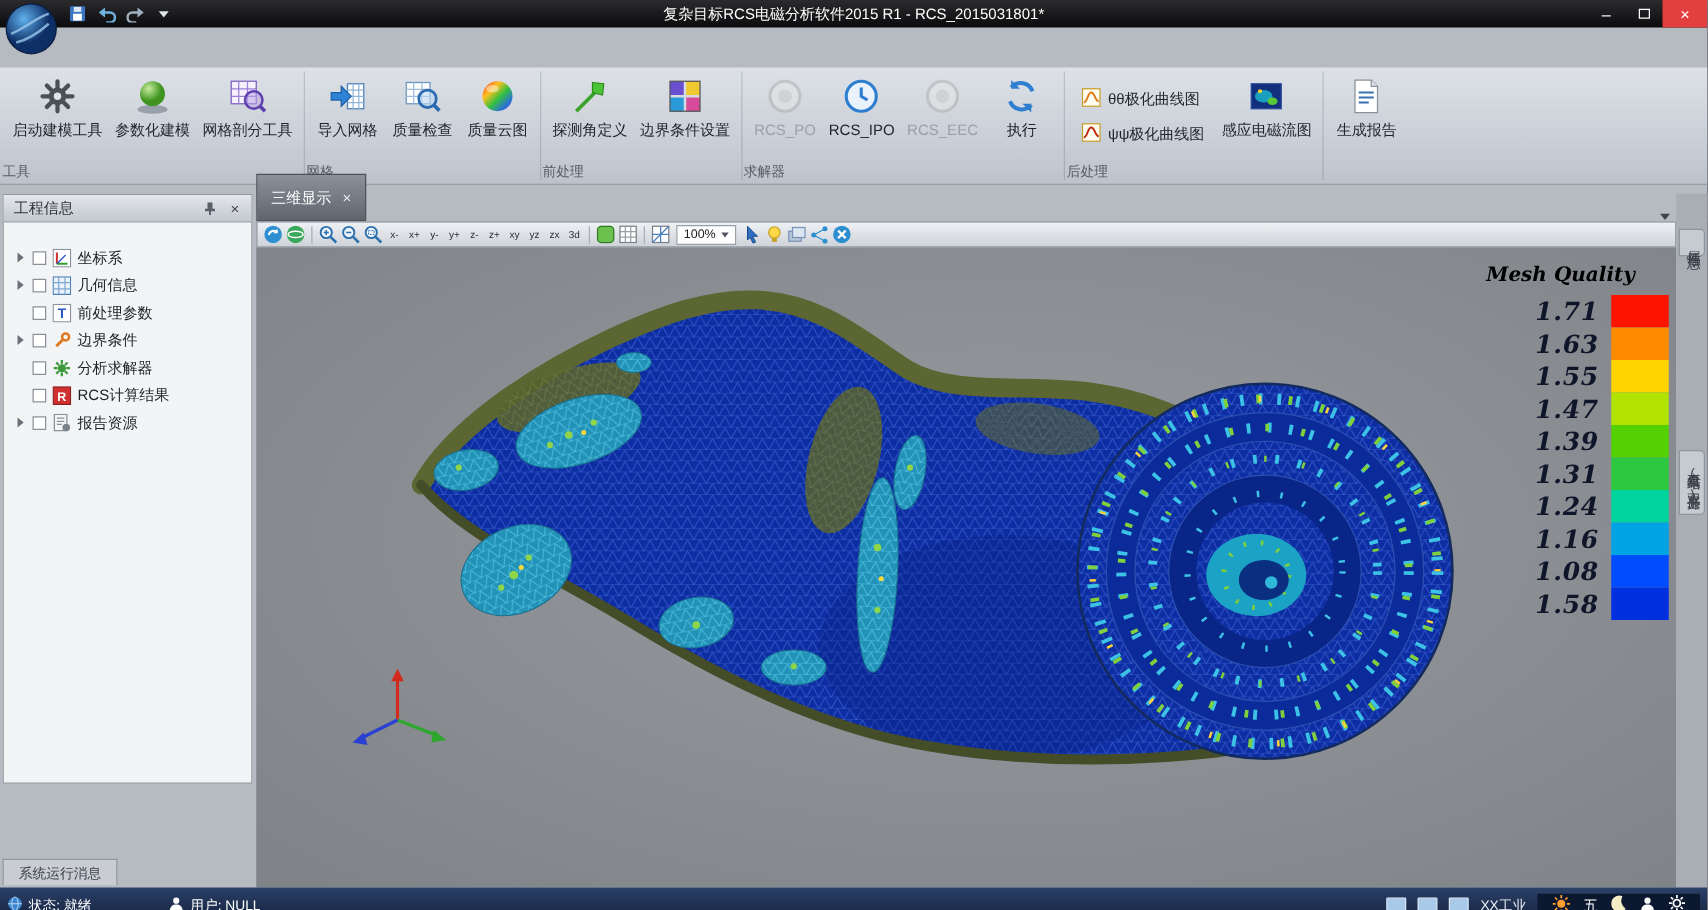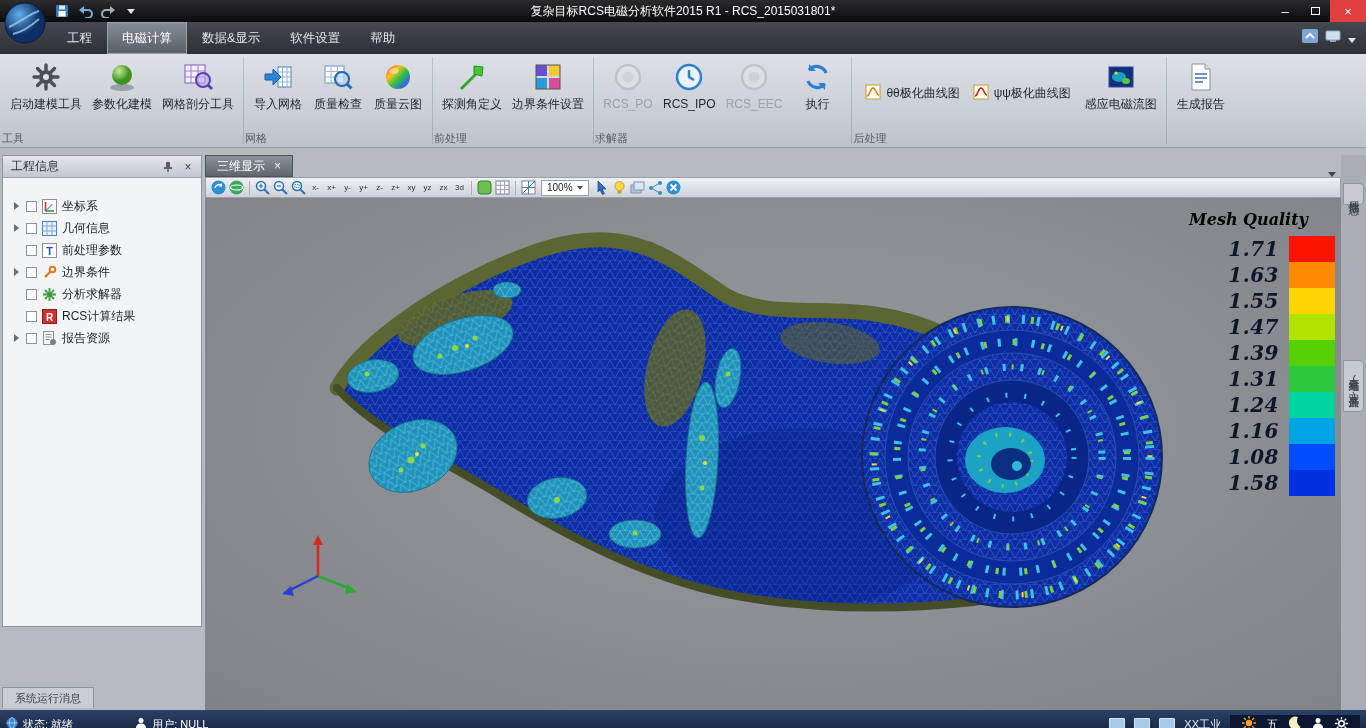--- a/index.html
+++ b/index.html
@@ -29,40 +29,40 @@
   .ribbon{position:absolute;top:54px;left:0;right:0;height:94px;background:linear-gradient(#dde1e7,#c7cdd5 70%,#bdc3cc);border-bottom:1px solid #98a0a9;display:flex;align-items:stretch;padding:0 2px}
   .rg{display:flex;flex-direction:column}
   .rgb{flex:1;display:flex;align-items:stretch;padding:3px 3px 0}
   .rb{min-width:60px;padding:3px 5px 2px;display:flex;flex-direction:column;align-items:center;gap:3px}
   .ric{width:34px;height:34px;display:flex;align-items:center;justify-content:center}
   .rlab{font-size:12px;color:#1f242a;white-space:nowrap;line-height:14px}
   .rb.dis .rlab{color:#9aa1aa}
   .rb.dis .ric{opacity:.5;filter:grayscale(1)}
   .rglabel{height:17px;text-align:left;font-size:11px;color:#555c66;line-height:16px}
   .rsep{width:1px;background:linear-gradient(#bcc2cb,#a4abb5);margin:3px 1px}
-  .rstack{display:flex;justify-content:center;gap:5px;padding:0 5px}
+  .rstack{display:flex;flex-direction:column;justify-content:center;gap:5px;padding:0 5px}
   .rsmall{display:flex;align-items:center;gap:5px;font-size:12px;color:#1f242a;padding:2px 4px;white-space:nowrap}
 
   
   .lpanel{position:absolute;left:2px;top:155px;width:200px;height:472px;background:#f3f4f6;border:1px solid #8f959d;display:flex;flex-direction:column}
   .lphead{height:22px;background:linear-gradient(#e4e7eb,#c2c8cf);border-bottom:1px solid #9aa0a8;display:flex;align-items:center;padding:0 5px 0 8px;font-size:12px;color:#2e3338;gap:4px}
   .lptitle{flex:1}
   .lpbtn{width:16px;height:16px;display:flex;align-items:center;justify-content:center;color:#444;font-size:12px}
   .lpbody{flex:1;padding:17px 0}
   .titem{display:flex;align-items:center;height:22px;padding-left:8px;gap:5px;font-size:12px;color:#1c2126}
   .tarrow{width:10px;display:flex;justify-content:center}
   .tri{width:0;height:0;border-top:4px solid transparent;border-bottom:4px solid transparent;border-left:5px solid #6a7077}
   .noarrow{width:10px}
   .cbox{width:11px;height:11px;border:1px solid #8a9097;background:#fff;flex:none}
   .ticn{width:15px;height:15px;display:flex;flex:none}
   .msgtab{position:absolute;left:2px;top:687px;height:21px;padding:0 12px;background:#c9cdd3;border:1px solid #8f959d;border-bottom:none;font-size:11px;color:#3c424a;display:flex;align-items:center}
 
   
   .doctabs{position:absolute;left:205px;top:155px;right:0;height:22px;background:#b6bbc2;display:flex;align-items:flex-end}
-  .dtab{height:22px;display:flex;align-items:center;gap:9px;padding:0 11px;background:linear-gradient(#8b929b,#5f656d);border:1px solid #4c525a;color:#fff;font-size:12px}
+  .dtab{height:38px;display:flex;align-items:center;gap:9px;padding:0 11px;background:linear-gradient(#8b929b,#5f656d);border:1px solid #4c525a;color:#fff;font-size:12px}
   .dclose{font-size:12px;color:#eceef0;line-height:10px}
   .dmore{position:absolute;right:30px;top:8px}
   .caret{width:0;height:0;border-left:4px solid transparent;border-right:4px solid transparent;border-top:5px solid #3f454d;display:inline-block}
   .caret.sm{border-left-width:3px;border-right-width:3px;border-top-width:4px;border-top-color:#556}
   .caret.white{border-top-color:#dfe3e8}
 
   .vptoolbar{position:absolute;left:205px;top:177px;width:1136px;height:21px;background:linear-gradient(#eef1f4,#ced3d9);border:1px solid #9aa0a8;display:flex;align-items:center;gap:1px;padding:0 4px}
   .vpi{height:17px;min-width:17px;display:flex;align-items:center;justify-content:center;font-size:8px;color:#333}
   .vax{font-size:8px;color:#2a2f35;min-width:15px}
   .vsep{width:1px;height:14px;background:#a8aeb6;margin:0 3px}
@@ -138,40 +138,20 @@
           <radialGradient id="lg1" cx="35%" cy="30%">
             <stop offset="0" stop-color="#5fb0ec"></stop>
             <stop offset="1" stop-color="#0e2f66"></stop>
           </radialGradient>
         </defs>
         <circle cx="22" cy="22" r="20" fill="url(#lg1)" stroke="#0a1e40"></circle>
         <path d="M6 26c10-4 22-14 30-16M10 33c9-2 18-8 26-15" stroke="#9cc7ee" stroke-width="2" fill="none" opacity=".8"></path>
       </svg>
   </div>
 
-  <div class="menubar">
-    <div class="menutabs">
-      <div class="mtab">工程</div>
-      <div class="mtab active">电磁计算</div>
-      <div class="mtab">数据&amp;显示</div>
-      <div class="mtab">软件设置</div>
-      <div class="mtab">帮助</div>
-    </div>
-    <div class="menuright">
-      <span><svg width="16" height="14">
-            <rect width="16" height="14" rx="2" fill="#7ca6d8"></rect>
-            <path d="M4 9l4-4 4 4" stroke="#fff" stroke-width="2" fill="none"></path>
-          </svg></span>
-      <span><svg width="16" height="13">
-            <rect x="1" y="1" width="14" height="9" rx="1" fill="#cfe0f0" stroke="#8aa8c8"></rect>
-            <rect x="5" y="10" width="6" height="2" fill="#8aa8c8"></rect>
-          </svg></span>
-      <span><span class="caret white"></span></span>
-    </div>
-  </div>
 
   <div class="ribbon">
 
     <div class="rg">
       <div class="rgb">
         <div class="rb">
           <span class="ric">
               <svg width="30" height="30" viewBox="0 0 30 30">
                 <g stroke="#4b5056" stroke-width="3.4" stroke-linecap="round">
                   <path d="M15 3v5M15 22v5M3 15h5M22 15h5M6.5 6.5l3.5 3.5M20 20l3.5 3.5M23.5 6.5L20 10M10 20l-3.5 3.5"></path>

